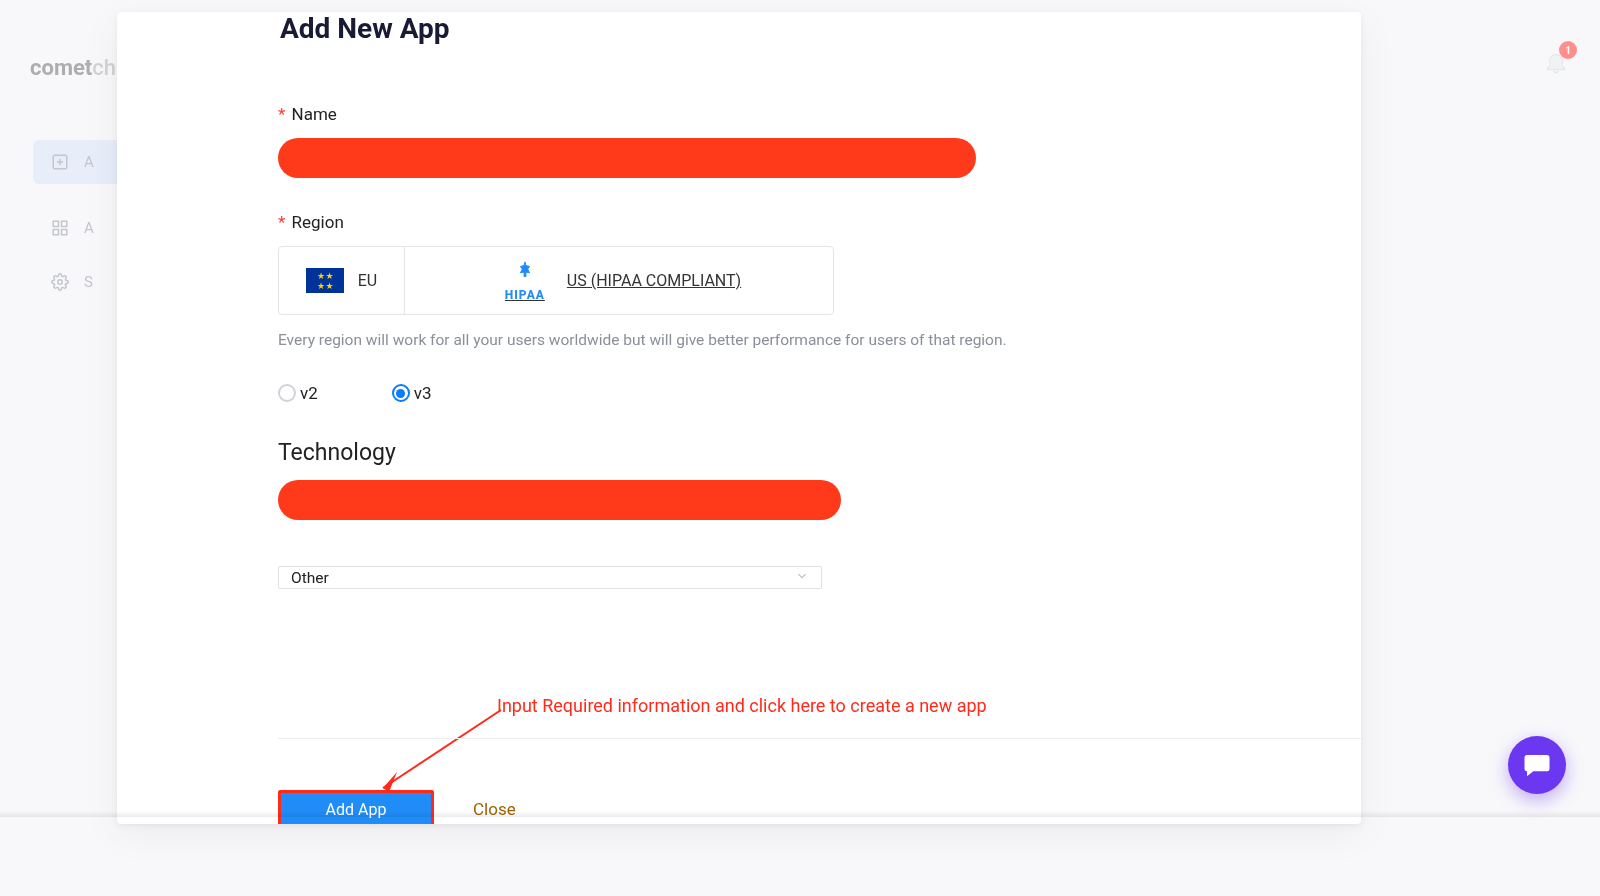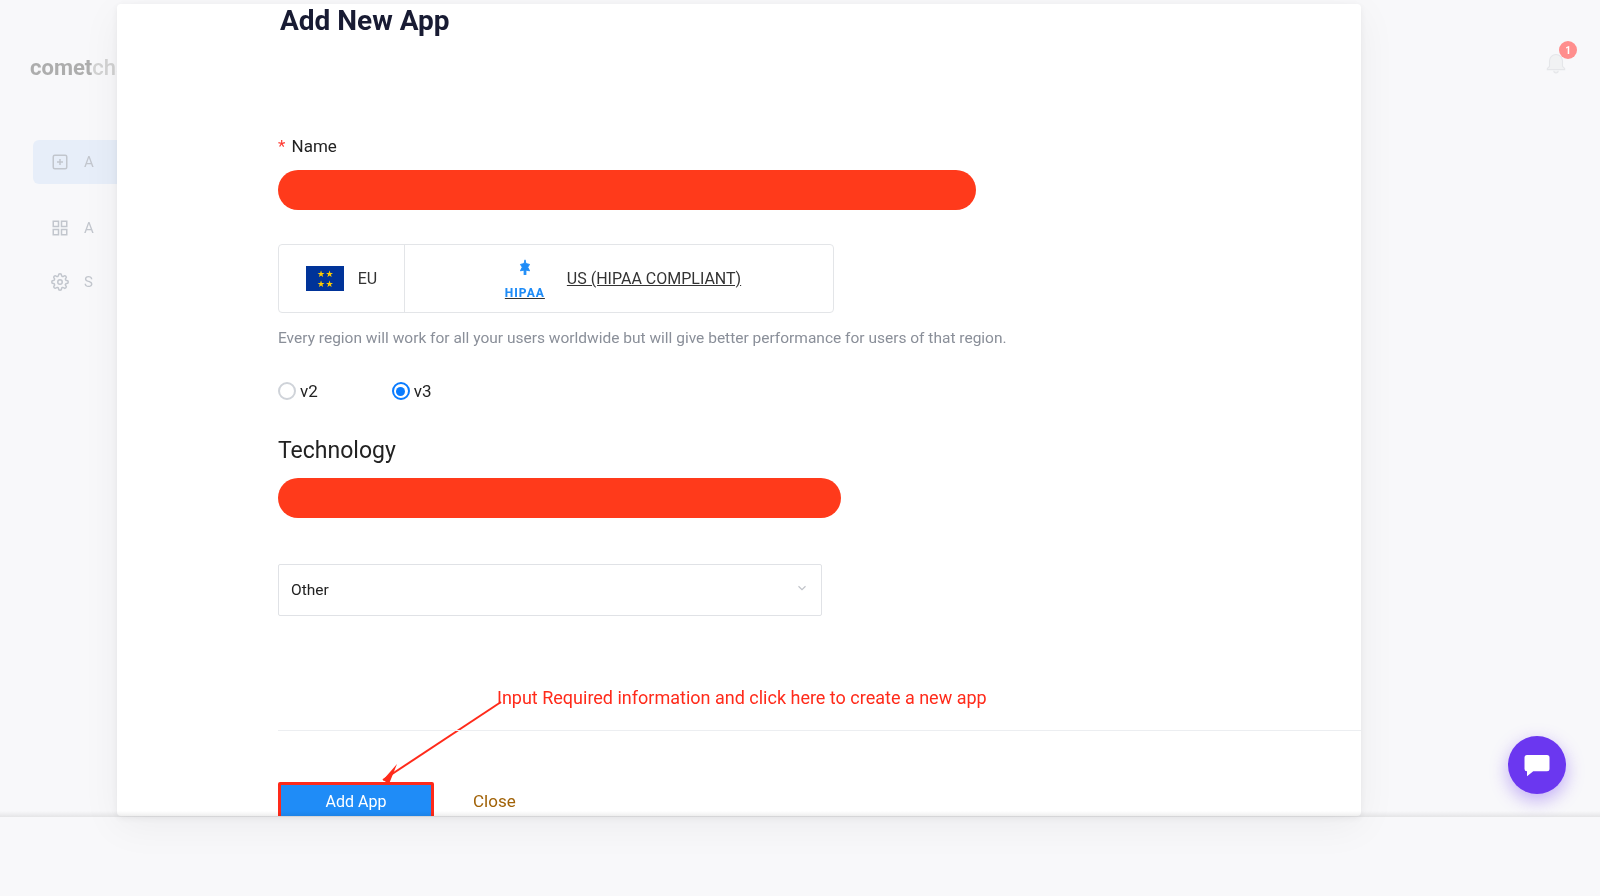--- a/index.html
+++ b/index.html
@@ -9,23 +9,23 @@
   .bg-brand .fade { color:#b4b4b4; font-weight:500; }
   .sidebar { position:absolute; left:33px; top:140px; width:170px; }
   .sb-item { display:flex; align-items:center; gap:15px; height:44px; padding:0 18px; border-radius:6px; color:#9aa0ac; font-size:15px;}
   .sb-item.active { background:#d7e3f6; color:#9aa0ac; }
   .sb-icon { width:18px; height:18px; display:inline-flex; align-items:center; justify-content:center; }
   .sb-icon svg { width:18px; height:18px; stroke:#9aa0ac; fill:none; stroke-width:2; }
   .topright-bell { position:absolute; right:26px; top:44px; width:36px; height:36px; display:flex; align-items:center; justify-content:center; }
   .topright-bell svg { width:26px; height:26px; stroke:#d4d6db; fill:#e8e9ec; }
   .bell-badge { position:absolute; right:-3px; top:-3px; width:18px; height:18px; border-radius:50%; background:#ff4341; display:flex; align-items:center; justify-content:center; font-size:10px; color:#fff; font-weight:700; }
   .modal-dim { position:absolute; inset:0; background:rgba(255,255,255,0.4); }
-  .modal { position:absolute; left:117px; top:4px; width:1244px; height:812px; background:#fff; box-shadow: 0 10px 40px rgba(0,0,0,.05), 0 2px 6px rgba(0,0,0,.06); border-radius:4px; overflow:hidden; }
+  .modal { position:absolute; left:117px; top:12px; width:1244px; height:812px; background:#fff; box-shadow: 0 10px 40px rgba(0,0,0,.05), 0 2px 6px rgba(0,0,0,.06); border-radius:4px; overflow:hidden; }
   .title { position:absolute; left:163px; top:0; font-size:28px; font-weight:700; color:#181b33; }
-  .form-area { position:absolute; left:161px; top:92px; width:1152px;margin-top:40px; }
+  .form-area { position:absolute; left:161px; top:92px; width:1152px; }
   .field-label { font-size:17px; color:#222; margin-bottom:14px; }
   .req::before { content:"* "; color:#ff3a32; margin-right:2px; }
   .redact { border-radius:999px; background:#ff3a1b; }
   .redact-name { width:698px; height:40px; margin-bottom:34px; }
   .region-label { margin-top:0; }
   .region-group { display:flex; border:1px solid #e3e5e8; border-radius:4px; width:556px; height:69px; margin-bottom:16px; overflow:hidden; }
   .region-cell { display:flex; align-items:center; justify-content:center; gap:14px; font-size:16px; color:#333; border-right:1px solid #e3e5e8; cursor:pointer; }
   .region-cell:last-child { border-right:none; }
   .region-cell.us { width:128px; background:#1f8cf7; color:#fff; font-weight:600; }
   .region-cell.eu { width:126px; }
@@ -41,21 +41,21 @@
   .region-help { font-size:15.5px; color:#8a8f99; margin-bottom:34px; }
   .version-row { display:flex; align-items:center; gap:74px; margin-bottom:36px; margin-top:12px; }
   .radio-opt { display:flex; align-items:center; gap:4px; font-size:17px; color:#222; cursor:pointer; }
   .radio-circ { width:18px; height:18px; border:2px solid #cfd3d9; border-radius:50%; display:inline-flex; align-items:center; justify-content:center; }
   .radio-opt.sel .radio-circ { border-color:#0a7cff; }
   .radio-opt.sel .radio-circ::after { content:""; width:9px; height:9px; border-radius:50%; background:#0a7cff; }
   .tech-label { font-size:23px; color:#222; margin-bottom:14px; }
   .redact-tech { width:563px; height:40px; margin-bottom:34px; }
   .two-col { display:flex; gap:360px; }
   .col { }
-  .select-like { width:544px; height:52px; border:1px solid #e0e2e6; border-radius:2px; display:flex; align-items:center; justify-content:space-between; padding:0 12px; font-size:15.5px; color:#222; cursor:pointer; margin-top:12px;}
+  .select-like { width:544px; height:23px; border:1px solid #e0e2e6; border-radius:2px; display:flex; align-items:center; justify-content:space-between; padding:0 12px; font-size:15.5px; color:#222; cursor:pointer; margin-top:12px;}
   .select-like .chev { width:14px; color:#c0c3c9; }
   .text-like { width:286px; height:38px; border:1px solid #e0e2e6; border-radius:2px; margin-top:12px; padding:0 10px; font-size:15px; color:#222; }
   .annot { position:absolute; left:380px; top:683px; color:#ff2a1a; font-size:18px; }
   .arrow-svg { position:absolute; left:252px; top:694px; width:140px; height:94px; }
   .divider { position:absolute; left:161px; top:726px; width:1152px; height:1px; background:#eceef1; }
   .footer-row { position:absolute; left:161px; top:778px; display:flex; align-items:center; gap:35px; }
   .btn-primary { width:156px; height:38px; background:#1f8cf7; border:3px solid #ff2a1a; display:flex; align-items:center; justify-content:center; color:#fff; font-size:16px; border-radius:2px; cursor:pointer; }
   .btn-close { font-size:17px; color:#a16207; cursor:pointer; padding:6px 4px; }
   .fab { position:absolute; right:34px; bottom:102px; width:58px; height:58px; border-radius:50%; background:#6b37f0; display:flex; align-items:center; justify-content:center; cursor:pointer; box-shadow:0 6px 18px rgba(107,55,240,.4); }
   .fab svg { width:30px; height:30px; fill:#fff; }
@@ -112,20 +112,21 @@
 
   <div class="modal-dim"></div>
 
   <div class="modal">
     <div class="title">Add New App</div>
 
     <div class="form-area">
       <div class="field-label req">Name</div>
       <div class="redact redact-name"></div>
 
+      <div class="field-label req region-label">Region</div>
       <div class="region-group">
         <div class="region-cell eu">
           <span class="flag-eu">
               <span class="stars">★ ★<br>★ ★</span>
             </span>
           <span>EU</span>
         </div>
         <div class="region-cell hipaa">
           <span class="hipaa-logo">
             <svg viewBox="0 0 24 24">

